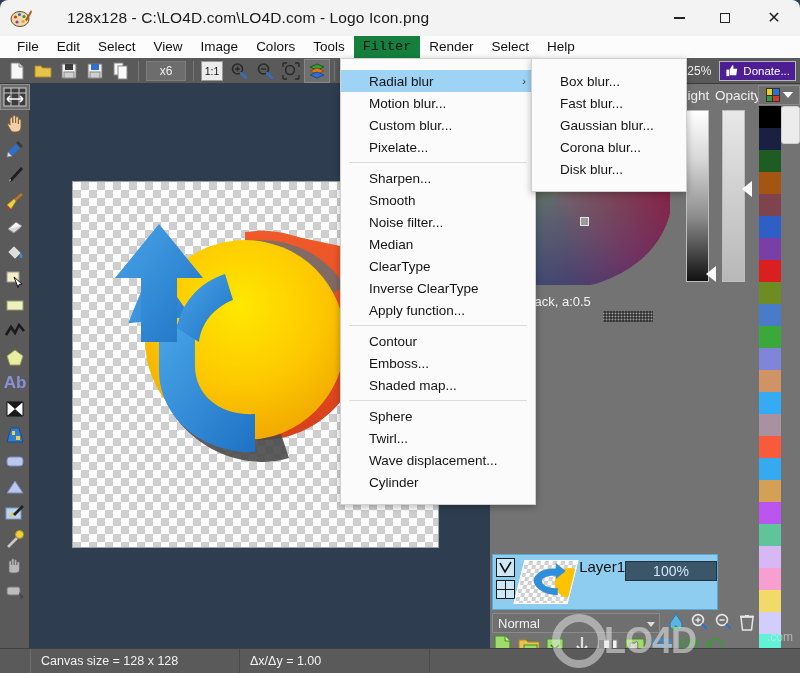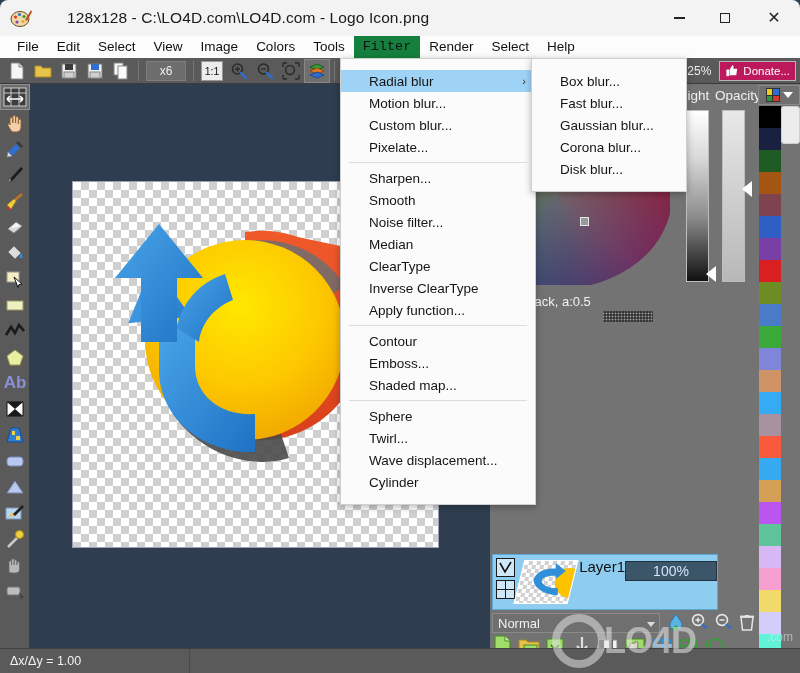--- a/index.html
+++ b/index.html
@@ -49,21 +49,21 @@
   .tsep{ width:1px; height:20px; background:#777; margin:0 4px; }
   .tbox{
     min-width:40px; height:20px; margin:0 3px; background:#6d6d6d;
     border:1px solid #7d7d7d; color:#f0f0f0; font-size:12px;
     display:flex; align-items:center; justify-content:center;
   }
   .tbox.light{ background:#ececec; color:#111; border:1px solid #999; font-size:10.5px; min-width:22px;}
   .tbtn.pressed{ background:#6f6f6f; border:1px solid #888; }
   .tbtn.dis{ opacity:.35;}
   .donate{
-    height:20px; background:#be185d; border:1px solid #b5b5b5; color:#fff;
+    height:20px; background:#4c1d95; border:1px solid #b5b5b5; color:#fff;
     font-size:11.5px; display:flex; align-items:center; gap:3px; padding:0 5px; margin-right:4px;
   }
   .pct{ color:#eee; font-size:12px; padding:0 8px;}
 
   
   .lefttools{
     position:absolute; left:0; top:84px; width:30px; height:564px;
     background:#5a5a5a; border-right:1px solid #3b3b3b;
   }
   .ltool{ width:30px; height:26px; display:flex; align-items:center; justify-content:center; position:relative;}
@@ -703,20 +703,21 @@
           <svg width="22" height="22" viewBox="0 0 22 22">
               <path d="M4 11a7 7 0 1 1 3 5.8" fill="none" stroke="#3a9a3a" stroke-width="2"></path>
               <path d="M2 6v5h5" fill="none" stroke="#3a9a3a" stroke-width="2"></path>
             </svg>
         </span>
       </div>
     </div>
   </div>
 
   <div class="statusbar">
+    <div class="stcell first" style="width:210px;">Canvas size = 128 x 128</div>
     <div class="stcell" style="width:190px;">Δx/Δy = 1.00</div>
     <div class="stcell" style="flex:1;border-right:none;"></div>
   </div>
 
   <div class="dropdown" id="filter-menu">
     <div class="mi hi">
       <span>Radial blur</span>
       <span class="arrow">›</span>
     </div>
     <div class="mi">

